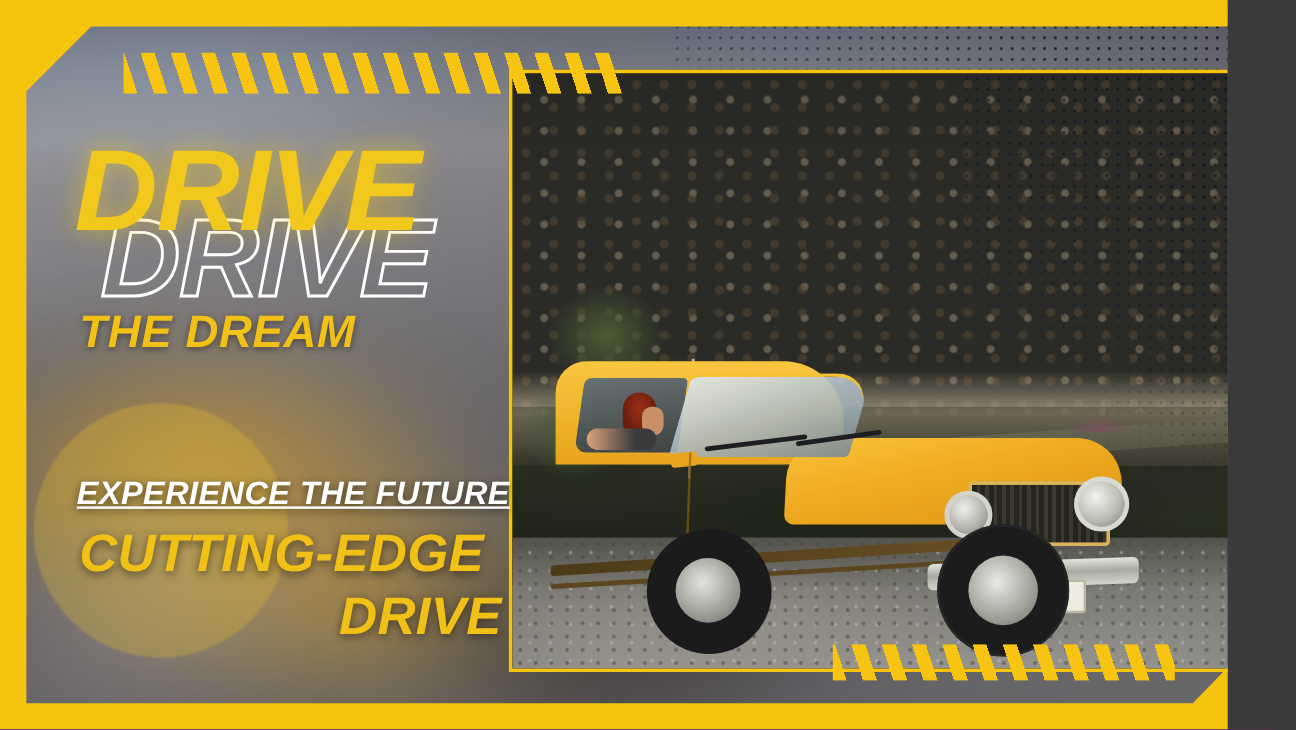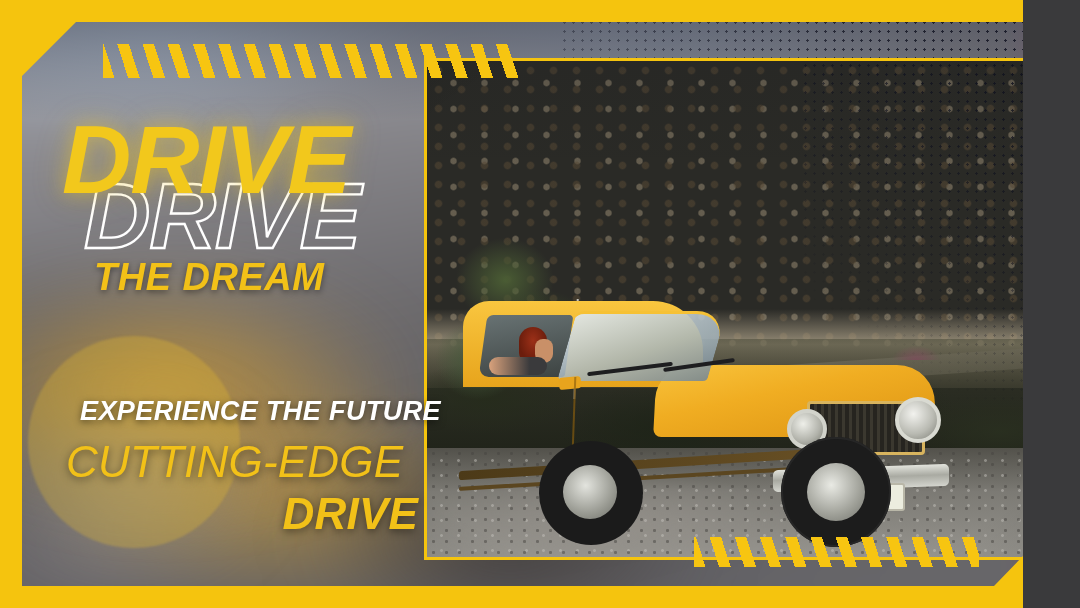--- a/index.html
+++ b/index.html
@@ -329,34 +329,34 @@
     white-space:nowrap;
     text-shadow:0 0 18px rgba(242,200,28,0.45), 0 0 34px rgba(242,200,28,0.25);
   }
   .subhead {
     position:absolute; left:66px; top:256px;
     font-size:38px; font-weight:bold; font-style:italic;
     letter-spacing:0.5px;
     color:#F2C118;
     white-space:nowrap;
     text-shadow:0 2px 6px rgba(0,0,0,0.45);
-    margin-left:28px;
   }
 
   .kicker {
-    position:absolute; left:80px; top:396px;
+    position:absolute; left:64px; top:396px;
     font-size:27px; font-weight:bold; font-style:italic;
     letter-spacing:0.4px;
     color:#ffffff;
     white-space:nowrap;
     text-shadow:0 2px 7px rgba(0,0,0,0.55);
+    text-decoration:underline;
   }
   .tagline-1 {
     position:absolute; left:66px; top:437px;
-    font-size:44px; font-weight:normal; font-style:italic;
+    font-size:44px; font-weight:bold; font-style:italic;
     letter-spacing:0.2px;
     color:#F2C118;
     white-space:nowrap;
     text-shadow:0 2px 8px rgba(0,0,0,0.5);
   }
   .tagline-2 {
     position:absolute; left:66px; top:489px; width:352px;
     text-align:right;
     font-size:44px; font-weight:bold; font-style:italic;
     letter-spacing:0.2px;

